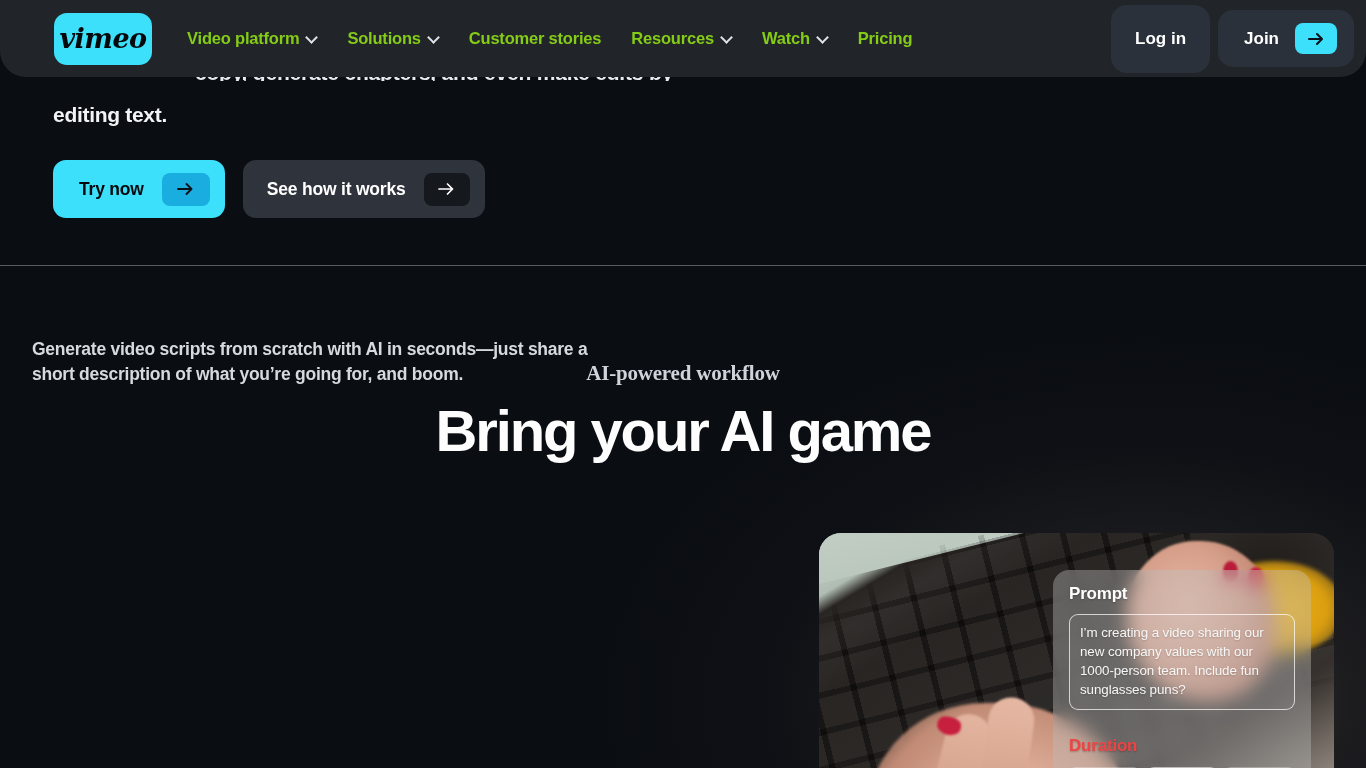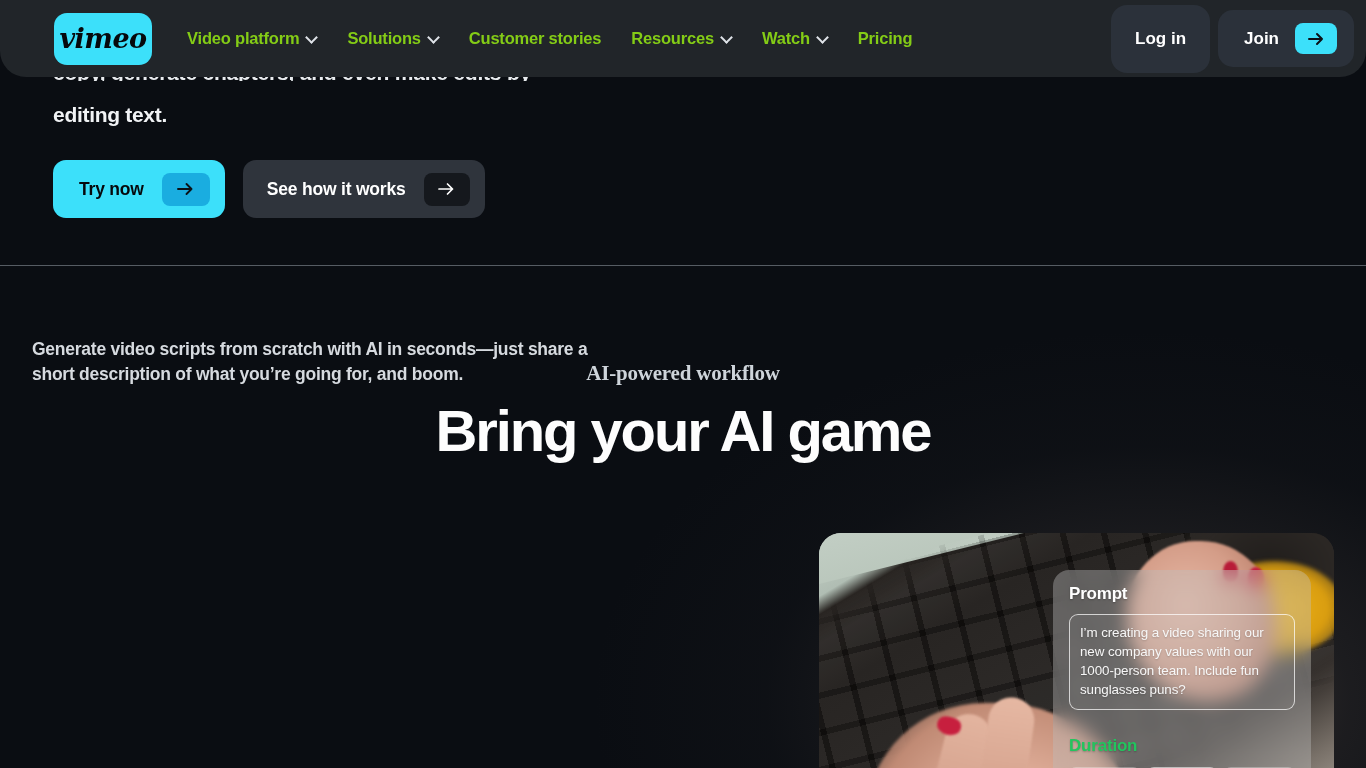--- a/index.html
+++ b/index.html
@@ -133,20 +133,21 @@
   .arrow-glyph { display: block; }
 
   
   .hero-tail {
     position: absolute;
     top: 77px; left: 0;
     width: 1366px;
     height: 188px;
     background: #0a0d12;
     z-index: 5;
+    text-align: right;
   }
   .hero-ghost-line {
     position: absolute;
     top: -16px;
     left: 53px;
     width: 620px;
     height: 20px;
     overflow: hidden;
   }
   .hero-ghost-line span {
@@ -444,21 +445,21 @@
     font-weight: 400;
     color: #f7f7f7;
     line-height: 1.42;
     letter-spacing: -0.1px;
     text-shadow: 0 1px 2px rgba(0,0,0,0.20);
   }
   .panel-subtitle {
     margin-top: 26px;
     font-size: 17px;
     font-weight: 700;
-    color: #22c55e;
+    color: #ef4444;
     letter-spacing: -0.2px;
     text-shadow: 0 1px 2px rgba(0,0,0,0.25);
   }
   .duration-row {
     margin-top: 11px;
     display: flex;
     gap: 7px;
   }
   .dur-chip {
     flex: 1;

